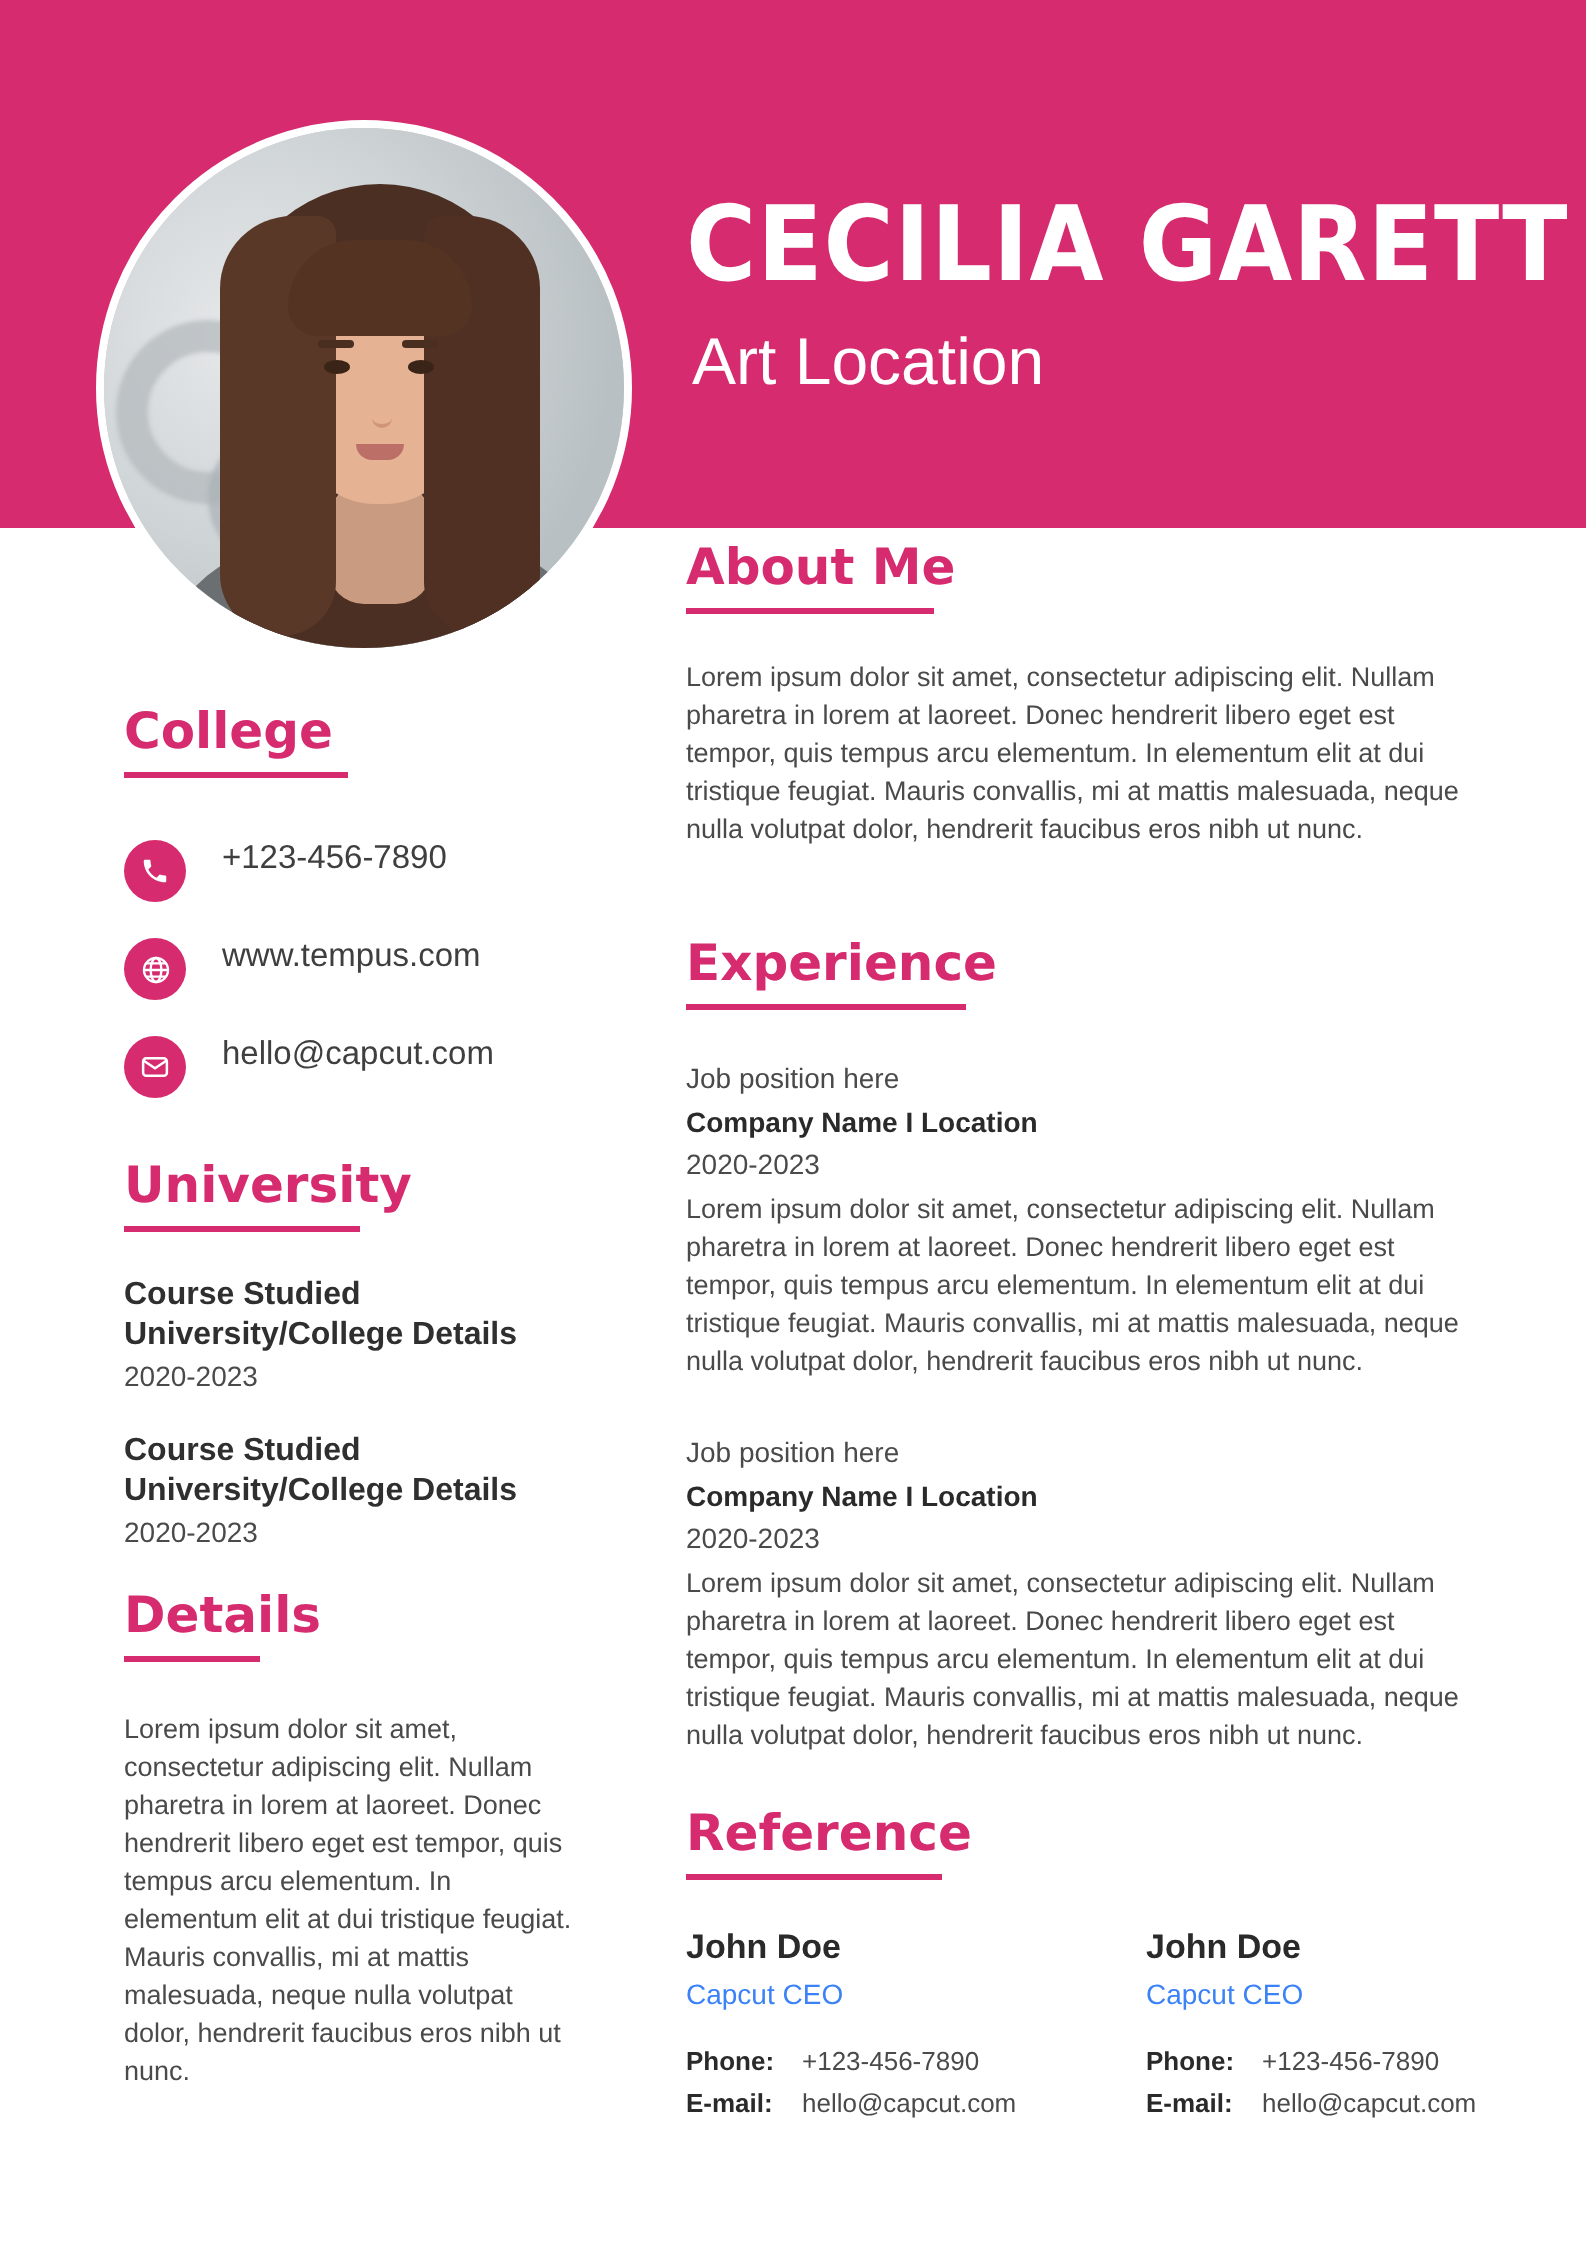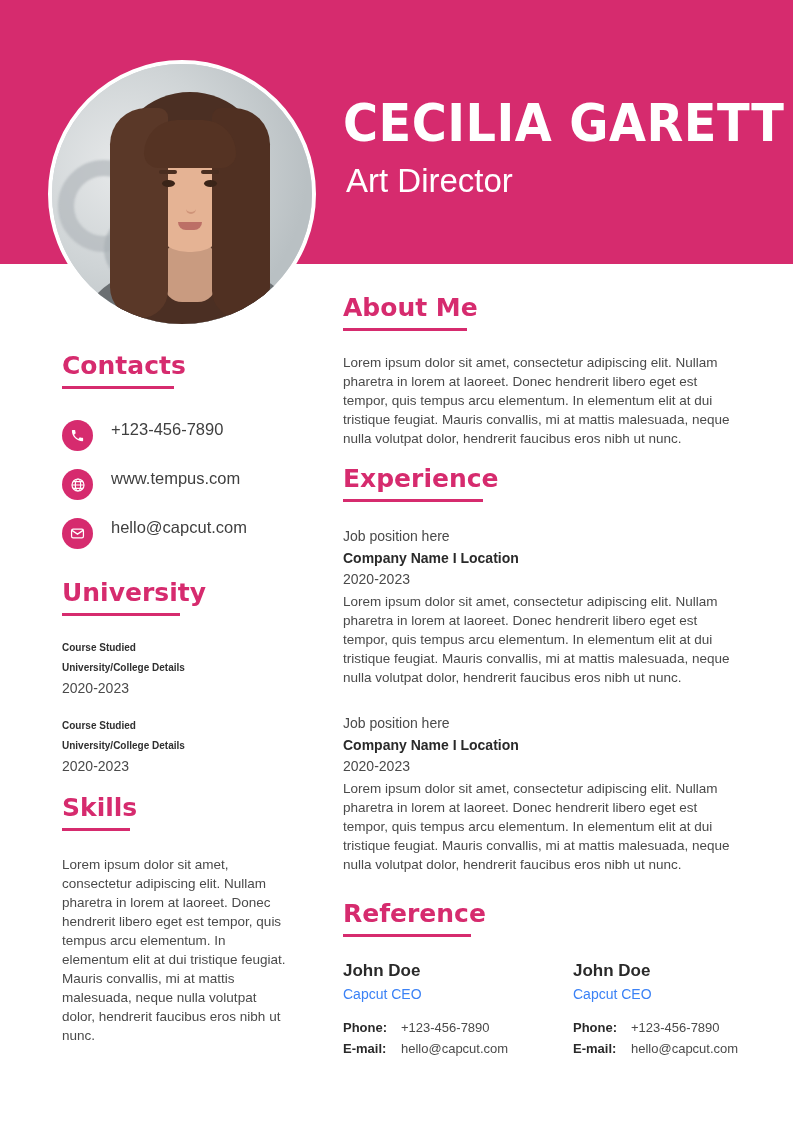--- a/index.html
+++ b/index.html
@@ -207,21 +207,21 @@
   
   .left-col {
     position: absolute;
     left: 62px;
     top: 352px;
     width: 252px;
   }
   .right-col {
     position: absolute;
     left: 343px;
-    top: 294px;
+    top: 270px;
     width: 404px;
   }
 
   
   .sec-title {
     color: #d62b6e;
     font-weight: bold;
     margin: 0;
     font-family: "DejaVu Sans", sans-serif;
   }
@@ -270,21 +270,21 @@
     margin-left: 18px;
     font-size: 16.5px;
     line-height: 21px;
     color: #3f3f3f;
   }
 
   
   .edu-block { margin-top: 22px; }
   .edu-item { margin-bottom: 18px; }
   .edu-line1, .edu-line2 {
-    font-size: 10px;
+    font-size: 16px;
     line-height: 20px;
     font-weight: bold;
     color: #2f2f2f;
   }
   .edu-dates {
     font-size: 14px;
     line-height: 20px;
     color: #4a4a4a;
   }
 
@@ -365,21 +365,21 @@
     flex: 0 0 58px;
   }
 </style>
 </head>
 <body>
 
 <div class="header-band"></div>
 
 <div class="header-text">
   <h1 class="name">CECILIA GARETT</h1>
-  <div class="role">Art Director</div>
+  <div class="role">Art Location</div>
 </div>
 
 <div class="photo-wrap">
   <div class="photo-bg"></div>
   <div class="photo-blurlogo"></div>
   <div class="photo-blurlogo2"></div>
   <div class="p-shoulders"></div>
   <div class="p-shirt"></div>
   <div class="p-hair-back"></div>
   <div class="p-neck"></div>
@@ -391,21 +391,21 @@
   <div class="p-brow-r"></div>
   <div class="p-eye-l"></div>
   <div class="p-eye-r"></div>
   <div class="p-nose"></div>
   <div class="p-mouth"></div>
 </div>
 
 <div class="left-col">
 
   <div>
-    <h2 class="sec-title">Contacts</h2>
+    <h2 class="sec-title">College</h2>
     <div class="rule w-left"></div>
 
     <div class="contact-list">
 
       <div class="contact-row">
         <span class="c-icon">
           <svg width="15" height="15" viewBox="0 0 24 24" fill="#ffffff">
             <path d="M6.6 10.8c1.4 2.8 3.8 5.2 6.6 6.6l2.2-2.2c.3-.3.7-.4 1-.2 1.1.4 2.4.6 3.6.6.6 0 1 .4 1 1V20c0 .6-.4 1-1 1C10.6 21 3 13.4 3 4c0-.6.4-1 1-1h3.4c.6 0 1 .4 1 1 0 1.3.2 2.5.6 3.6.1.3 0 .7-.2 1l-2.2 2.2z"></path>
           </svg>
         </span>
@@ -449,36 +449,36 @@
       </div>
       <div class="edu-item">
         <div class="edu-line1">Course Studied</div>
         <div class="edu-line2">University/College Details</div>
         <div class="edu-dates">2020-2023</div>
       </div>
     </div>
   </div>
 
   <div style="margin-top:14px">
-    <h2 class="sec-title">Skills</h2>
+    <h2 class="sec-title">Details</h2>
     <div class="rule w-skills"></div>
     <p class="skills-body">Lorem ipsum dolor sit amet, consectetur adipiscing elit. Nullam pharetra in lorem at laoreet. Donec hendrerit libero eget est tempor, quis tempus arcu elementum. In elementum elit at dui tristique feugiat. Mauris convallis, mi at mattis malesuada, neque nulla volutpat dolor, hendrerit faucibus eros nibh ut nunc.</p>
   </div>
 
 </div>
 
 <div class="right-col">
 
   <div>
     <h2 class="sec-title">About Me</h2>
     <div class="rule w-about"></div>
     <p class="about-body">Lorem ipsum dolor sit amet, consectetur adipiscing elit. Nullam pharetra in lorem at laoreet. Donec hendrerit libero eget est tempor, quis tempus arcu elementum. In elementum elit at dui tristique feugiat. Mauris convallis, mi at mattis malesuada, neque nulla volutpat dolor, hendrerit faucibus eros nibh ut nunc.</p>
   </div>
 
-  <div style="margin-top:17px">
+  <div style="margin-top:44px">
     <h2 class="sec-title">Experience</h2>
     <div class="rule w-exp"></div>
 
     <div class="exp-block">
       <div class="exp-item">
         <div class="exp-pos">Job position here</div>
         <div class="exp-company">Company Name I Location</div>
         <div class="exp-dates">2020-2023</div>
         <p class="exp-desc">Lorem ipsum dolor sit amet, consectetur adipiscing elit. Nullam pharetra in lorem at laoreet. Donec hendrerit libero eget est tempor, quis tempus arcu elementum. In elementum elit at dui tristique feugiat. Mauris convallis, mi at mattis malesuada, neque nulla volutpat dolor, hendrerit faucibus eros nibh ut nunc.</p>
       </div>

